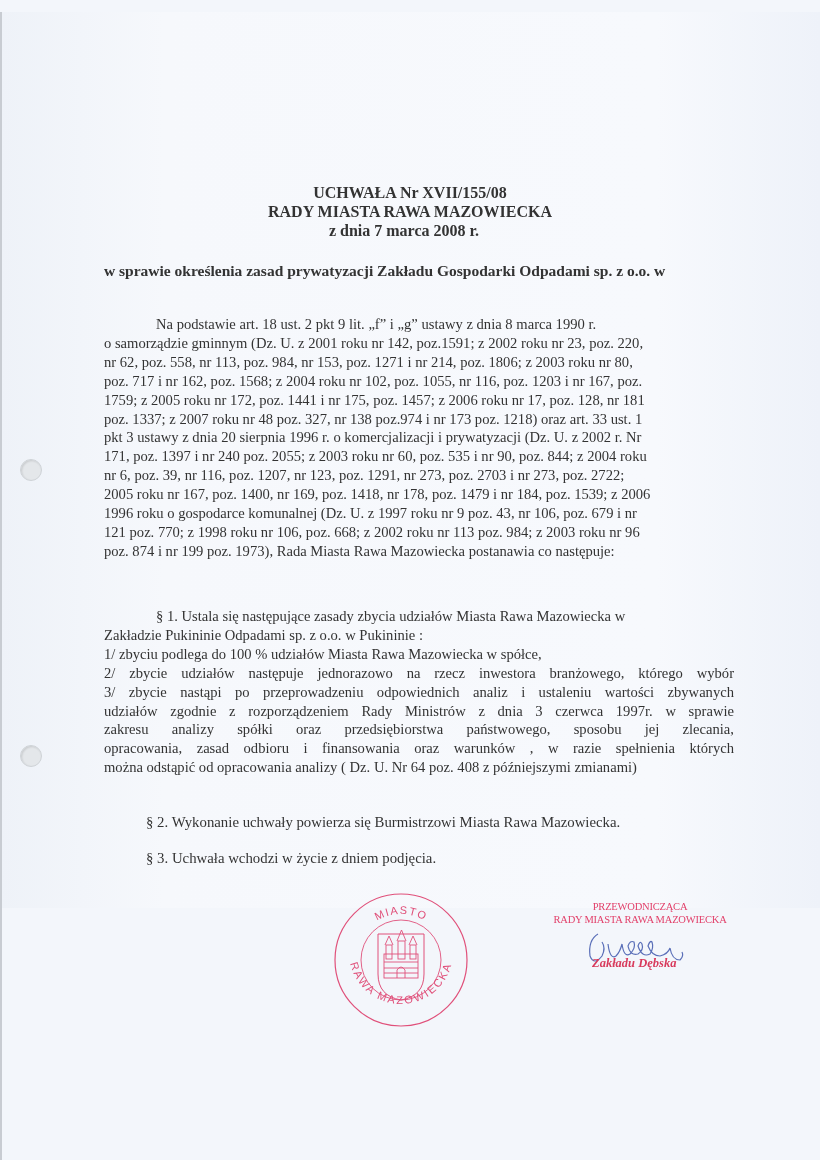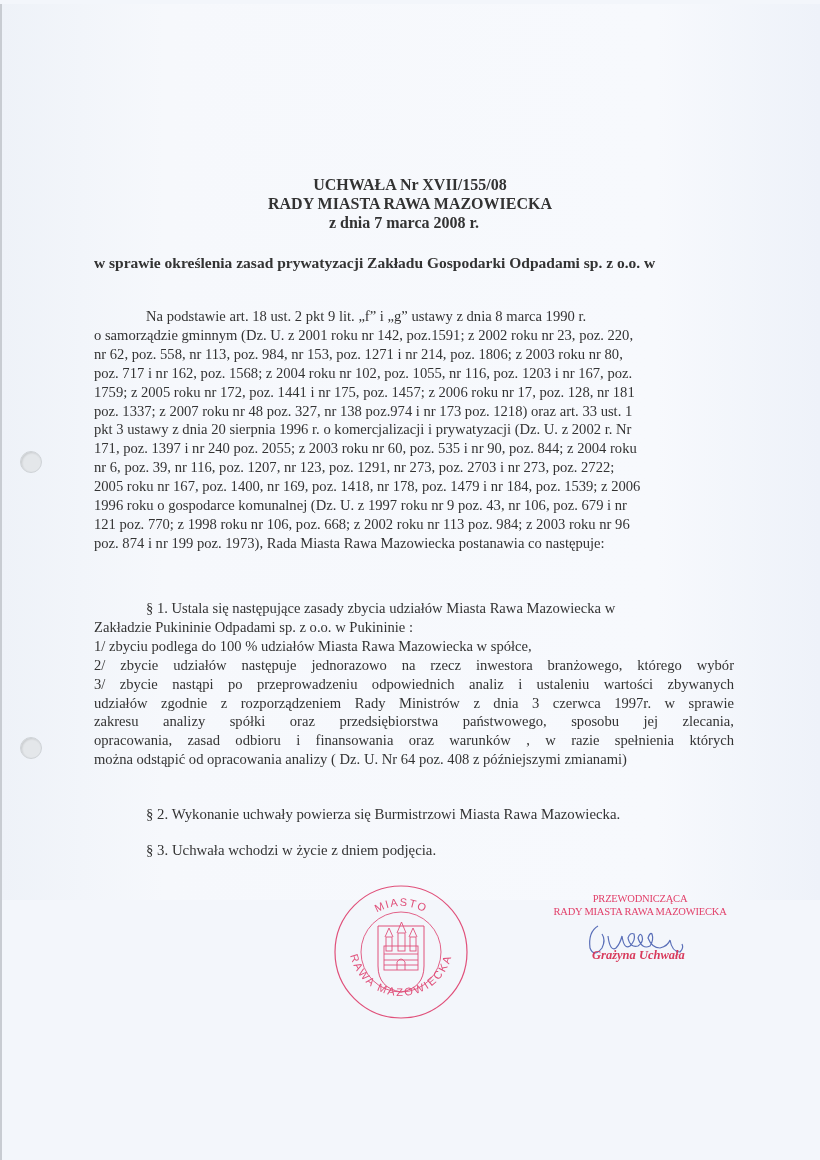--- a/index.html
+++ b/index.html
@@ -4,41 +4,41 @@
 <style>
   html, body { margin: 0; padding: 0; }
   body {
     width: 820px; height: 1160px; overflow: hidden;
     background: #f3f6fb;
     position: relative;
     font-family: "Liberation Serif", serif;
     color: #2b2b2b;
   }
   .page {
-    position: absolute; left: 0; top: 4px; width: 820px; height: 896px;
+    position: absolute; left: 0; top: 12px; width: 820px; height: 896px;
     background: linear-gradient(90deg, #eef2f8 0%, #f6f8fc 20%, #f7f9fd 80%, #eef2f9 100%);
   }
   .left-edge {
     position: absolute; left: 0; top: 0; width: 2px; height: 1160px; background: #c8ccd2;
   }
   .punch-hole {
     position: absolute; width: 20px; height: 20px; border-radius: 50%;
     background: #e4e7ea; border: 1px solid #cfd3d7;
     box-shadow: inset 1px 1px 2px rgba(0,0,0,0.12);
   }
   .hole1 { left: 20px; top: 447px; }
   .hole2 { left: 20px; top: 733px; }
 
   .header { position: absolute; left: 0; top: 171px; width: 820px; text-align: center; font-weight: bold; font-size: 16px; line-height: 19px; color: #333; }
   .header .l3 { position: relative; left: -6px; }
   .subject { position: absolute; left: 94px; top: 249px; width: 640px; font-weight: bold; font-size: 15.5px; line-height: 19px; color: #333; }
 
   .body-text { position: absolute; left: 94px; width: 640px; font-size: 14.6px; line-height: 18.9px; color: #333; }
   .preamble { top: 303px; }
-  .line { white-space: nowrap; display: block; }
+  .line { white-space: nowrap; display: block; margin-left: 10px; }
   .indent { padding-left: 52px; }
   .bold { font-weight: normal; }
   .para1 { top: 595px; }
   .justify { text-align: justify; text-align-last: justify; white-space: normal; }
   .para2 { position: absolute; left: 146px; top: 802px; font-size: 14.8px; color: #333; white-space: nowrap; }
   .para3 { position: absolute; left: 146px; top: 838px; font-size: 14.8px; color: #333; white-space: nowrap; }
 
   .stamp { position: absolute; left: 333px; top: 880px; width: 136px; height: 136px; }
   .signature-block { position: absolute; left: 540px; top: 888px; width: 200px; text-align: center; color: #e2406a; }
   .sig-title { font-family: Liberation Serif, serif; font-size: 10.5px; line-height: 13px; letter-spacing: -0.2px; display: block; }
@@ -130,15 +130,15 @@
       </g>
     </svg>
   </div>
 
   <div class="signature-block">
     <span class="sig-title">PRZEWODNICZĄCA</span>
     <span class="sig-title">RADY MIASTA RAWA MAZOWIECKA</span>
     <svg class="sig-scribble" viewBox="0 0 110 46">
       <path d="M 18 8 Q 8 14 10 30 Q 14 40 22 30 Q 26 22 22 16 M 28 18 Q 30 34 36 30 Q 40 26 42 18 Q 44 32 50 28 Q 56 22 54 16 Q 50 14 48 20 Q 50 30 58 28 Q 64 24 62 18 Q 60 14 58 20 Q 62 32 70 28 Q 74 22 72 16 Q 70 14 68 20 Q 72 30 80 30 Q 88 28 90 22 Q 92 34 100 34 Q 104 30 102 26" fill="none" stroke="#5a6fb8" stroke-width="1.2"></path>
     </svg>
-    <span class="sig-name">Grażyna Uchwała</span>
+    <span class="sig-name">Zakładu Dębska</span>
   </div>
 </div>
 
 </body></html>

